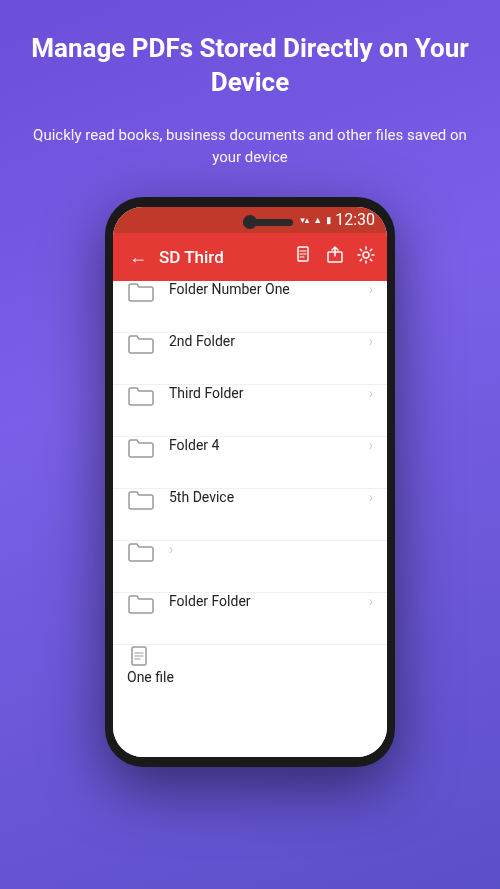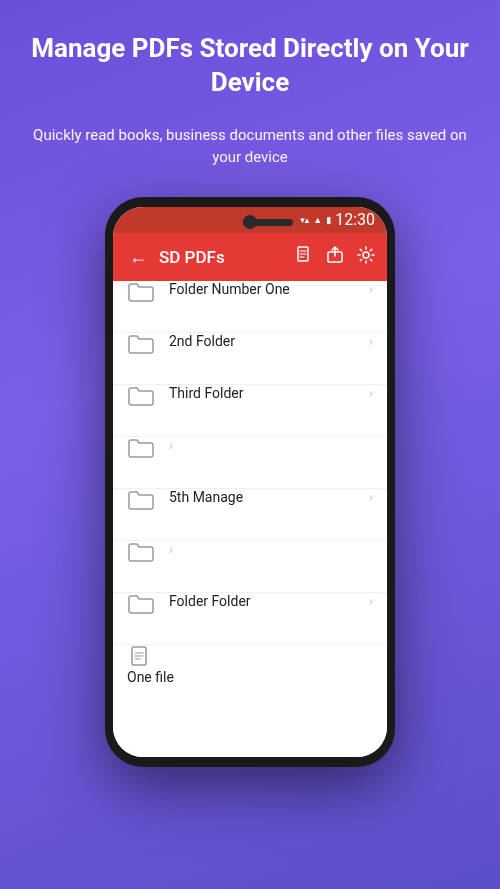--- a/index.html
+++ b/index.html
@@ -219,21 +219,21 @@
           <div class="status-icons">
             <span style="color:white;font-size:9px;">▾▴</span>
             <span style="color:white;font-size:9px;">▲</span>
             <span style="color:white;font-size:9px;">▮</span>
             <span class="status-time">12:30</span>
           </div>
         </div>
 
         <div class="app-bar">
           <span class="back-arrow">←</span>
-          <span class="app-bar-title">SD PDFs</span>
+          <span class="app-bar-title">SD Third</span>
           <div class="app-bar-icons">
 
             <span class="app-bar-icon">
               <svg width="16" height="18" viewBox="0 0 16 18" fill="none" xmlns="http://www.w3.org/2000/svg">
                 <rect x="1" y="1" width="10" height="14" rx="1" stroke="white" stroke-width="1.5" fill="none"></rect>
                 <path d="M3 5h6M3 8h6M3 11h4" stroke="white" stroke-width="1.2" stroke-linecap="round"></path>
               </svg>
             </span>
 
             <span class="app-bar-icon">
@@ -271,27 +271,28 @@
     <svg class="folder-icon" viewBox="0 0 28 24" fill="none" xmlns="http://www.w3.org/2000/svg">
       <path d="M2 5a2 2 0 012-2h6l2 3h12a2 2 0 012 2v10a2 2 0 01-2 2H4a2 2 0 01-2-2V5z" stroke="#999" stroke-width="1.5" fill="none"></path>
     </svg>
     <span class="file-name">Third Folder</span>
     <span class="chevron">›</span>
   </div>
             <div class="file-item">
     <svg class="folder-icon" viewBox="0 0 28 24" fill="none" xmlns="http://www.w3.org/2000/svg">
       <path d="M2 5a2 2 0 012-2h6l2 3h12a2 2 0 012 2v10a2 2 0 01-2 2H4a2 2 0 01-2-2V5z" stroke="#999" stroke-width="1.5" fill="none"></path>
     </svg>
-    <span class="chevron">›</span>
-  </div>
-            <div class="file-item">
-    <svg class="folder-icon" viewBox="0 0 28 24" fill="none" xmlns="http://www.w3.org/2000/svg">
-      <path d="M2 5a2 2 0 012-2h6l2 3h12a2 2 0 012 2v10a2 2 0 01-2 2H4a2 2 0 01-2-2V5z" stroke="#999" stroke-width="1.5" fill="none"></path>
-    </svg>
-    <span class="file-name">5th Manage</span>
+    <span class="file-name">Folder 4</span>
+    <span class="chevron">›</span>
+  </div>
+            <div class="file-item">
+    <svg class="folder-icon" viewBox="0 0 28 24" fill="none" xmlns="http://www.w3.org/2000/svg">
+      <path d="M2 5a2 2 0 012-2h6l2 3h12a2 2 0 012 2v10a2 2 0 01-2 2H4a2 2 0 01-2-2V5z" stroke="#999" stroke-width="1.5" fill="none"></path>
+    </svg>
+    <span class="file-name">5th Device</span>
     <span class="chevron">›</span>
   </div>
             <div class="file-item">
     <svg class="folder-icon" viewBox="0 0 28 24" fill="none" xmlns="http://www.w3.org/2000/svg">
       <path d="M2 5a2 2 0 012-2h6l2 3h12a2 2 0 012 2v10a2 2 0 01-2 2H4a2 2 0 01-2-2V5z" stroke="#999" stroke-width="1.5" fill="none"></path>
     </svg>
     <span class="chevron">›</span>
   </div>
             <div class="file-item">
     <svg class="folder-icon" viewBox="0 0 28 24" fill="none" xmlns="http://www.w3.org/2000/svg">

